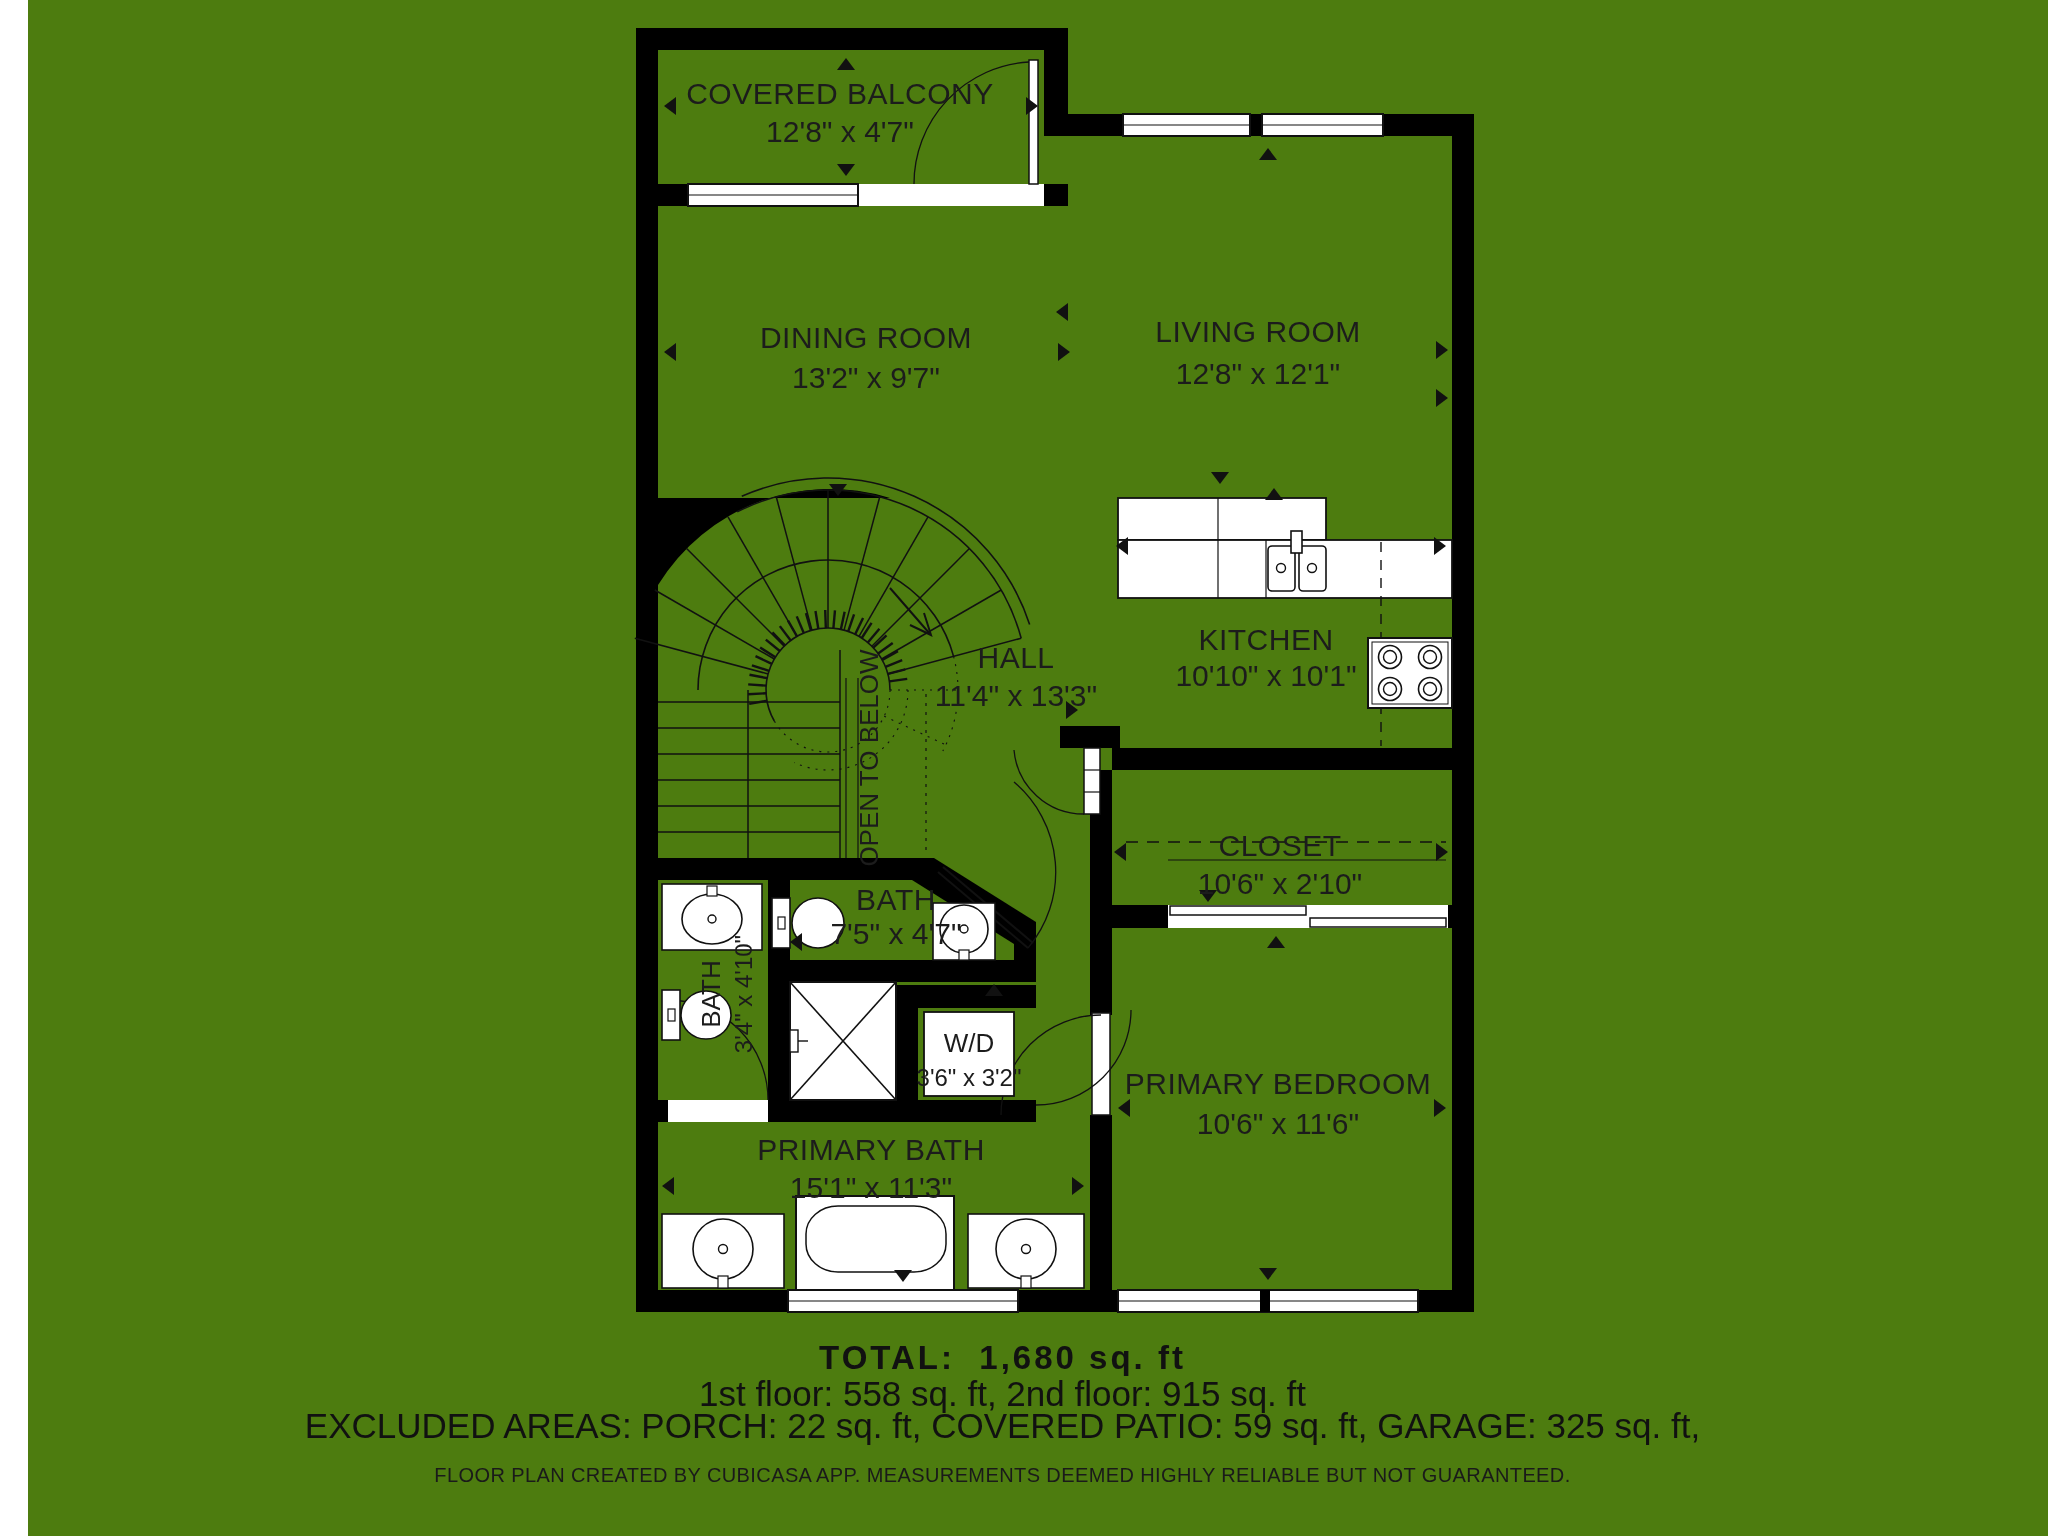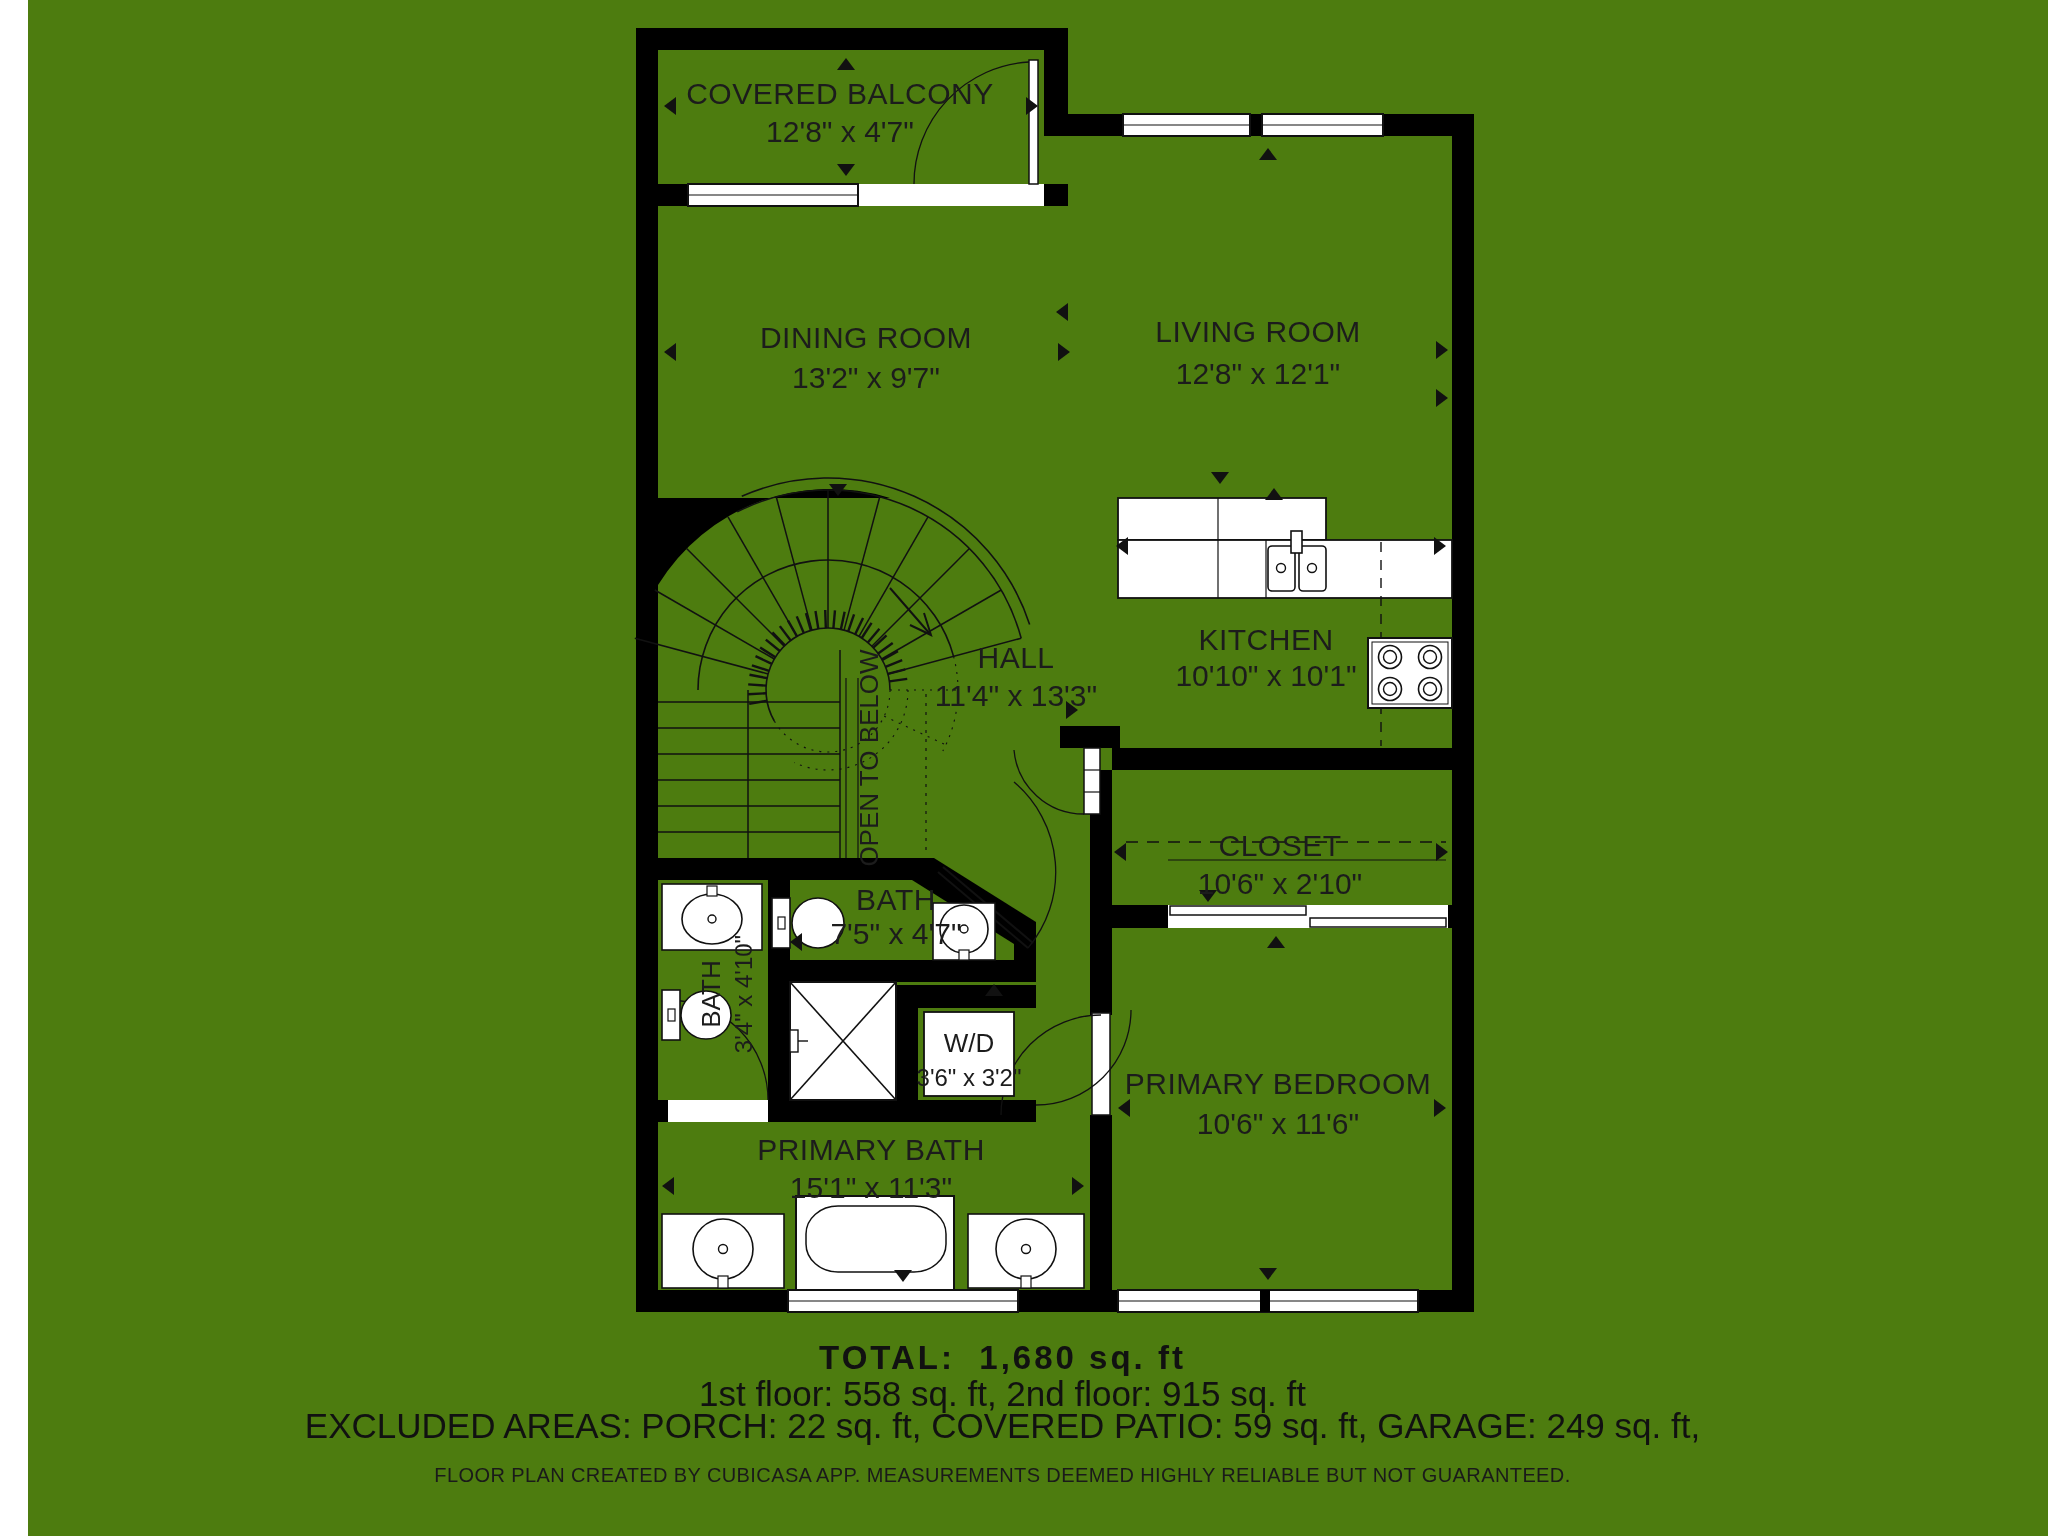--- a/index.html
+++ b/index.html
@@ -305,16 +305,16 @@
     <text class="room-name" x="1250" y="1094">PRIMARY BEDROOM</text>
     <text class="room-dims" x="1250" y="1134">10'6" x 11'6"</text>
     <text class="room-name" x="843" y="1160">PRIMARY BATH</text>
     <text class="room-dims" x="843" y="1198">15'1" x 11'3"</text>
   </g>
 </svg>
 
 <div class="footer">
   <div class="total">TOTAL:  1,680 sq. ft</div>
   <div class="line">1st floor: 558 sq. ft, 2nd floor: 915 sq. ft</div>
-  <div class="line">EXCLUDED AREAS: PORCH: 22 sq. ft, COVERED PATIO: 59 sq. ft, GARAGE: 249 sq. ft,</div>
+  <div class="line">EXCLUDED AREAS: PORCH: 22 sq. ft, COVERED PATIO: 59 sq. ft, GARAGE: 325 sq. ft,</div>
   <div class="disclaimer">FLOOR PLAN CREATED BY CUBICASA APP. MEASUREMENTS DEEMED HIGHLY RELIABLE BUT NOT GUARANTEED.</div>
 </div>
 </div>
 
 </body></html>

